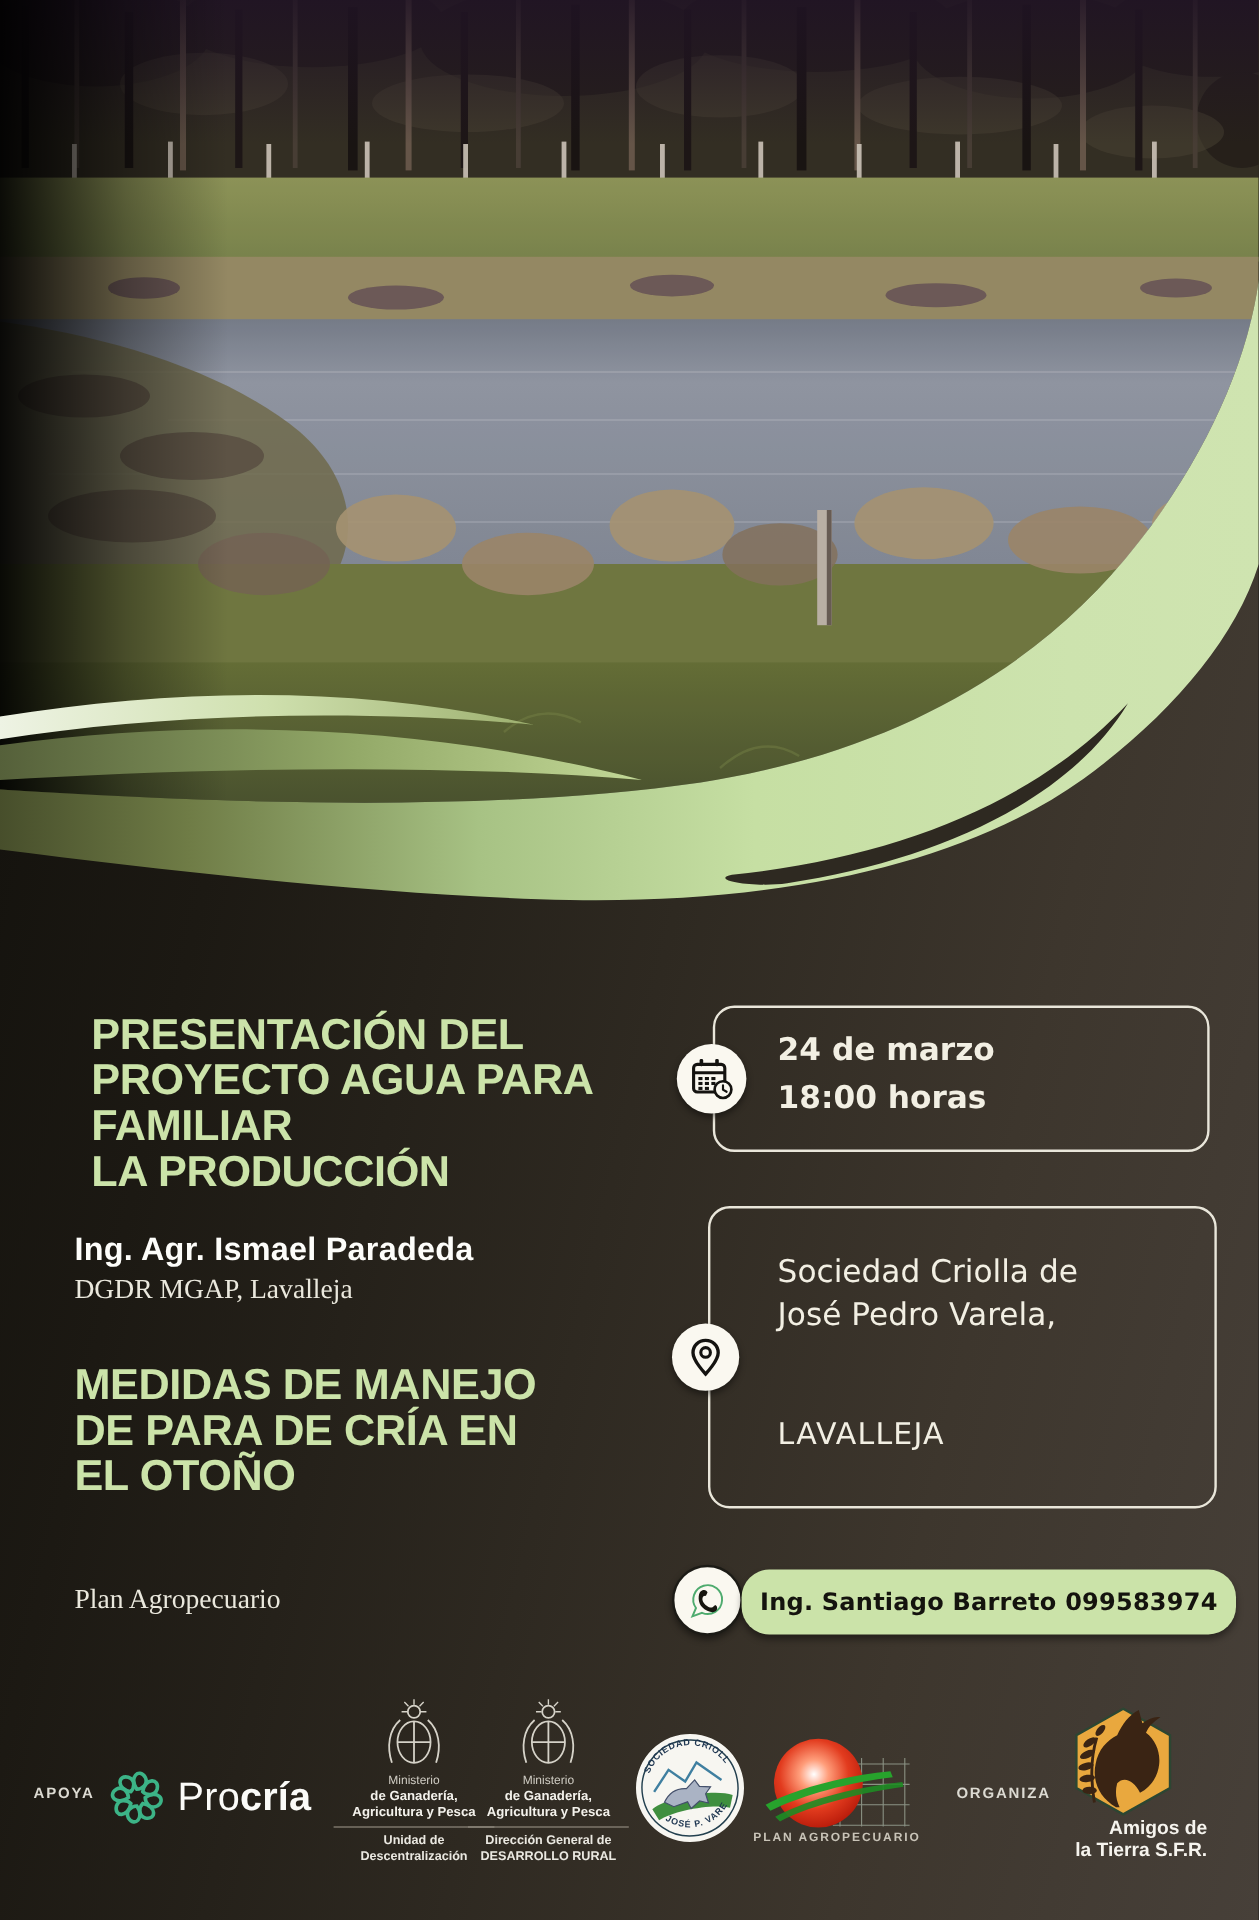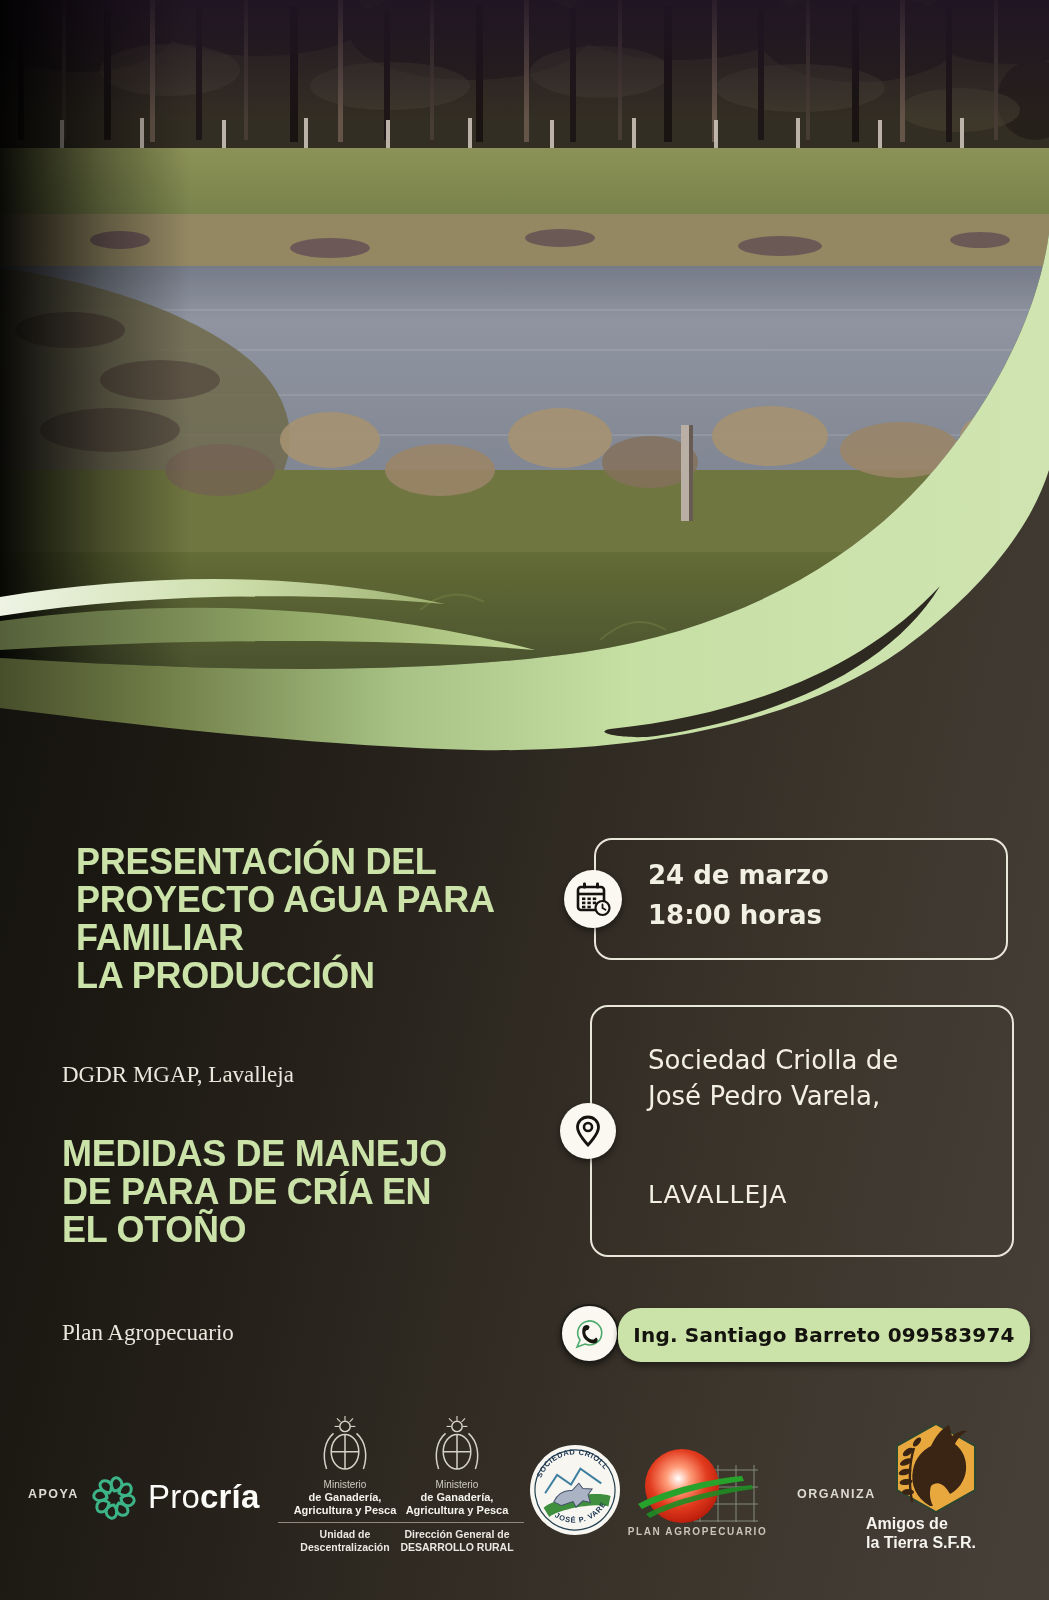--- a/index.html
+++ b/index.html
@@ -24,21 +24,21 @@
   
   .small-label{font-weight:700;font-size:12.5px;letter-spacing:1.5px;color:#dcdad2;text-align:center;}
   .procria-text{font-size:33px;color:#fbfbf8;letter-spacing:.2px;}
   .procria-text .b{font-weight:700;}
   .mgap{width:170px;text-align:center;line-height:13px;}
   .mgap .l1{font-size:10px;color:#cfccc3;font-weight:400;}
   .mgap .l2{font-size:11px;color:#f4f2ec;font-weight:700;}
   .mgap hr{border:none;border-top:1px solid #8f897d;margin:5px 18px 5px 18px;}
   .mgap .sub{font-size:10.5px;color:#eae8e1;font-weight:700;}
   .plan-label{font-weight:700;font-size:10px;letter-spacing:1.6px;color:#c9c4b8;}
-  .amigos-text{font-weight:700;font-size:16px;line-height:19px;color:#f6f4ee;text-align:left;}
+  .amigos-text{font-weight:700;font-size:16px;line-height:19px;color:#f6f4ee;text-align:right;}
 </style>
 </head>
 <body>
 
 <div id="poster">
 
   <svg class="abs" style="left:0;top:0;" width="1049" height="800" viewBox="0 0 1049 800">
     <defs>
       <clipPath id="photoClip">
         <path d="M0,0 H1049 V233 C1040,302 1004,382 948,453 C872,551 752,626 584,652 C418,676 208,671 0,658 Z"></path>
@@ -212,20 +212,21 @@
   </svg>
 
   <div class="abs" style="left:64px;top:843px;width:470px;margin-left:12px;">
     <div class="title">
       <div>PRESENTACIÓN DEL</div>
       <div>PROYECTO AGUA PARA</div>
       <div>FAMILIAR</div>
       <div>LA PRODUCCIÓN</div>
     </div>
   </div>
+  <div class="abs speaker" style="left:62px;top:1026px;">Ing. Agr. Ismael Paradeda</div>
   <div class="abs affil" style="left:62px;top:1062px;">DGDR MGAP, Lavalleja</div>
 
   <div class="abs" style="left:62px;top:1135px;width:470px;">
     <div class="title">
       <div>MEDIDAS DE MANEJO</div>
       <div>DE PARA DE CRÍA EN</div>
       <div>EL OTOÑO</div>
     </div>
   </div>
   <div class="abs affil" style="left:62px;top:1320px;">Plan Agropecuario</div>

